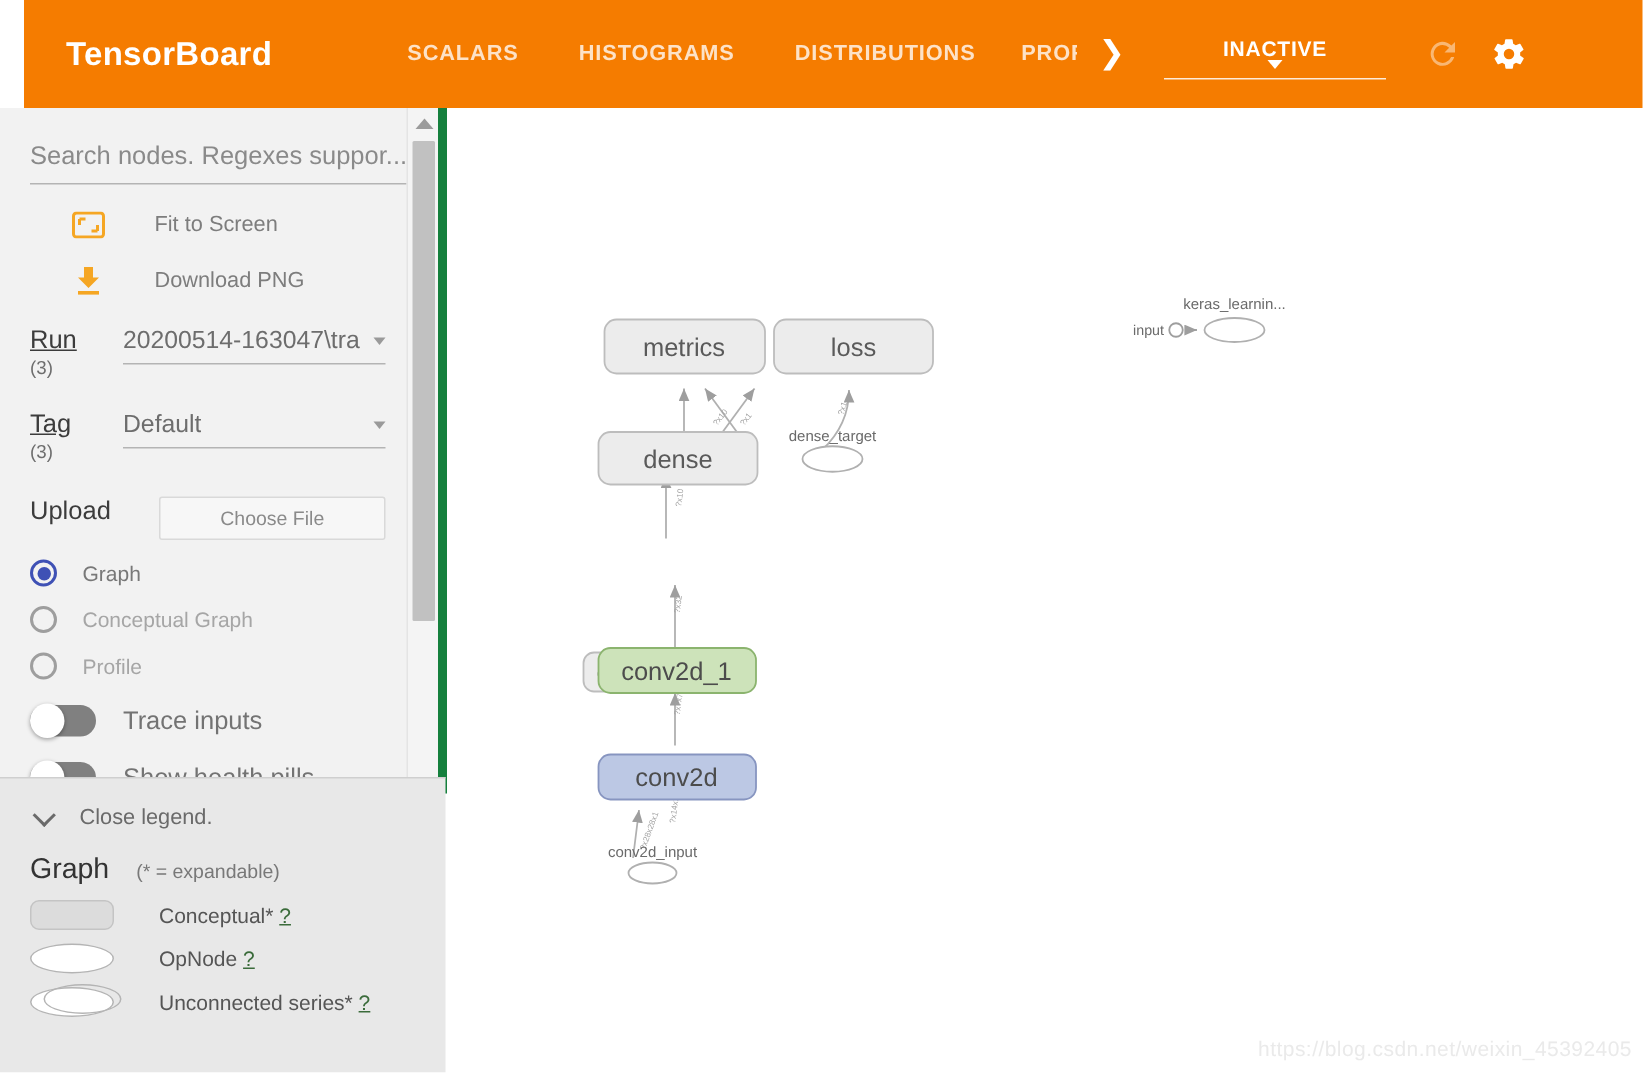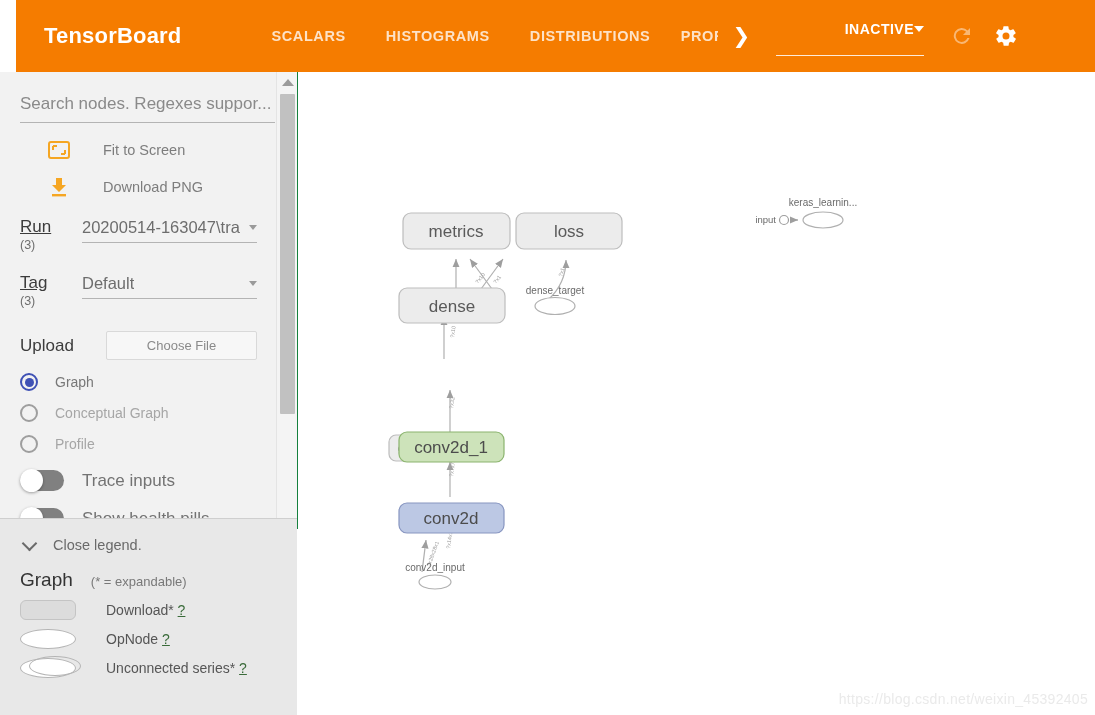--- a/index.html
+++ b/index.html
@@ -40,40 +40,40 @@
   .tab.clipped { max-width: 48px; padding-right: 0; overflow: hidden; }
   #tab-overflow {
     color: #ffffff; font-size: 21px; font-weight: 300;
     padding: 0 16px 0 14px; cursor: pointer; line-height: 72px;
   }
   #status-group {
     display: flex; align-items: center; margin-left: 10px;
   }
   #status-select {
     position: relative; width: 148px; cursor: pointer;
-    display: flex; align-items: center; justify-content: flex-end;
+    display: flex; align-items: center; justify-content: flex-start;
     border-bottom: 1px solid rgba(255,255,255,.85);
-    padding-bottom: 18px; margin-top: 4px;
+    padding-bottom: 6px; margin-top: 4px; flex-direction: column;
   }
   #status-label {
     color: #ffffff; font-size: 14px; font-weight: bold; letter-spacing: .5px;
   }
   .caret-down {
     width: 0; height: 0; border-left: 5px solid transparent;
     border-right: 5px solid transparent; border-top: 6px solid #ffffff;
   }
   .hdr-icon {
     margin-left: 20px; cursor: pointer; display: flex; align-items: center;
   }
   #refresh-icon { opacity: .45; margin-left: 26px; }
 
   
   #sidebar {
     position: absolute; left: 0; top: 72px; width: 298px; height: 457px;
-    background: #f2f2f2; border-right: 1px solid #15803d; box-sizing: border-box;
+    background: #f2f2f2; border-right: 6px solid #15803d; box-sizing: border-box;
   }
   #sidebar-scroll {
     position: absolute; left: 0; top: 0; width: 277px; height: 518px;
     overflow: hidden; background: #f2f2f2;
   }
   #sidebar-inner { padding: 0 20px; }
 
   #search-input {
     width: 255px; margin-top: 22px; border: none; outline: none;
     border-bottom: 1px solid #b4b4b4; background: transparent;
@@ -100,21 +100,21 @@
   .field-value {
     font-size: 16.5px; color: #6d6d6d; white-space: nowrap;
     overflow: hidden; text-overflow: ellipsis; max-width: 178px;
   }
   .caret-sm {
     width: 0; height: 0; border-left: 4px solid transparent;
     border-right: 4px solid transparent; border-top: 5px solid #9a9a9a;
     margin-left: 6px; flex: 0 0 auto;
   }
 
-  #upload-row { display: flex; align-items: center; margin-top: 22px; }
+  #upload-row { display: flex; align-items: flex-start; margin-top: 22px; }
   #upload-label { font-size: 17px; color: #3c3c3c; width: 86px; flex: 0 0 86px; }
   #choose-file-btn {
     flex: 1; height: 27px; border: 1px solid #d9d9d9; background: #f7f7f7;
     border-radius: 2px; display: flex; align-items: center; justify-content: center;
     font-size: 13px; color: #8a8a8a; cursor: pointer;
   }
 
   .radio-row { display: flex; align-items: center; margin-top: 13px; cursor: pointer; }
   .radio {
     width: 18px; height: 18px; border-radius: 50%;
@@ -351,21 +351,21 @@
     <div id="legend-head">
       <span id="legend-title">Graph</span>
       <span id="legend-hint">(* = expandable)</span>
     </div>
 
     <div class="legend-row">
       <span class="legend-swatch">
         <span class="sw-namespace"></span>
       </span>
       <span class="legend-text">
-        <span>Download*</span>
+        <span>Conceptual*</span>
         <span class="legend-q">?</span>
       </span>
     </div>
 
     <div class="legend-row">
       <span class="legend-swatch">
         <span class="sw-opnode"></span>
       </span>
       <span class="legend-text">
         <span>OpNode</span>

